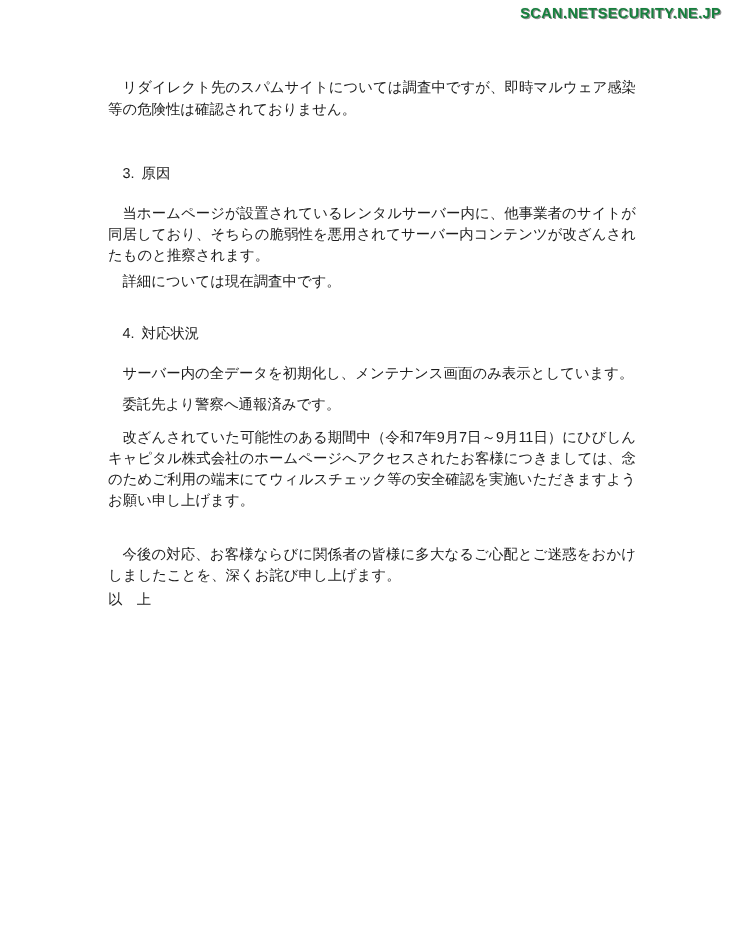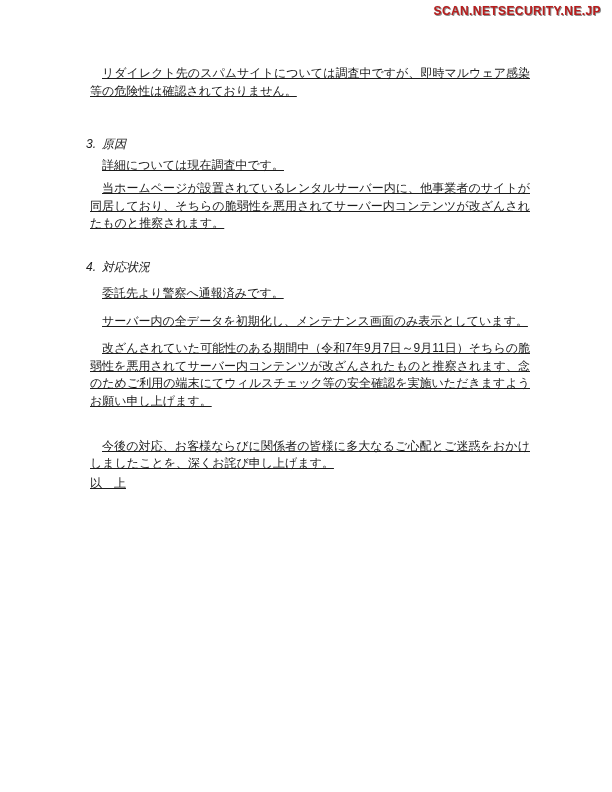--- a/index.html
+++ b/index.html
@@ -14,40 +14,38 @@
     font-size:12px;
     line-height:17.5px;
   }
   .watermark{
     position:absolute;
     top:3px;
     right:11px;
     font-size:12px;
     font-weight:700;
     letter-spacing:0.4px;
-    color:#b91c1c;
+    color:#15803d;
     text-shadow:1px 1px 0 #8f8f8f, 0 0 1px #c2c2c2;
     user-select:none;
   }
   .doc{
     position:absolute;
     left:86px;
     top:65px;
     width:444px;
   }
   p{
     margin:0 0 0 4px;
     text-indent:12px;
     text-align:justify;
     text-align-last:left;
-    text-decoration:underline;
   }
   .section-heading{
-    margin:0;
-    font-style:italic;
+    margin:16px;
   }
   .section-heading .num{
     display:inline-block;
     width:16px;
   }
   .closing{
     margin-top:27.5px;
   }
   .sign-off{
     margin-top:2px;
@@ -64,34 +62,34 @@
   <div class="watermark">SCAN.NETSECURITY.NE.JP</div>
 
   <div class="doc">
 
     <p>リダイレクト先のスパムサイトについては調査中ですが、即時マルウェア感染等の危険性は確認されておりません。</p>
 
     <div class="section">
       <div class="section-heading" style="margin-top:36px;">
         <span class="num">3.</span><span class="title">原因</span>
       </div>
+      <p style="margin-top:5.5px;">当ホームページが設置されているレンタルサーバー内に、他事業者のサイトが同居しており、そちらの脆弱性を悪用されてサーバー内コンテンツが改ざんされたものと推察されます。</p>
       <p style="margin-top:3.5px;">詳細については現在調査中です。</p>
-      <p style="margin-top:5.5px;">当ホームページが設置されているレンタルサーバー内に、他事業者のサイトが同居しており、そちらの脆弱性を悪用されてサーバー内コンテンツが改ざんされたものと推察されます。</p>
     </div>
 
     <div class="section">
       <div class="section-heading" style="margin-top:26.5px;">
         <span class="num">4.</span><span class="title">対応状況</span>
       </div>
+      <p style="margin-top:10.5px;">サーバー内の全データを初期化し、メンテナンス画面のみ表示としています。</p>
       <p style="margin-top:8.5px;">委託先より警察へ通報済みです。</p>
-      <p style="margin-top:10.5px;">サーバー内の全データを初期化し、メンテナンス画面のみ表示としています。</p>
     </div>
 
     <div class="section">
-      <p style="margin-top:9.5px;">改ざんされていた可能性のある期間中（令和7年9月7日～9月11日）そちらの脆弱性を悪用されてサーバー内コンテンツが改ざんされたものと推察されます、念のためご利用の端末にてウィルスチェック等の安全確認を実施いただきますようお願い申し上げます。</p>
+      <p style="margin-top:9.5px;">改ざんされていた可能性のある期間中（令和7年9月7日～9月11日）にひびしんキャピタル株式会社のホームページへアクセスされたお客様につきましては、念のためご利用の端末にてウィルスチェック等の安全確認を実施いただきますようお願い申し上げます。</p>
     </div>
 
 
     <p class="closing">今後の対応、お客様ならびに関係者の皆様に多大なるご心配とご迷惑をおかけしましたことを、深くお詫び申し上げます。</p>
 
     <p class="sign-off">以　上</p>
 
   </div>
 </div>
 

